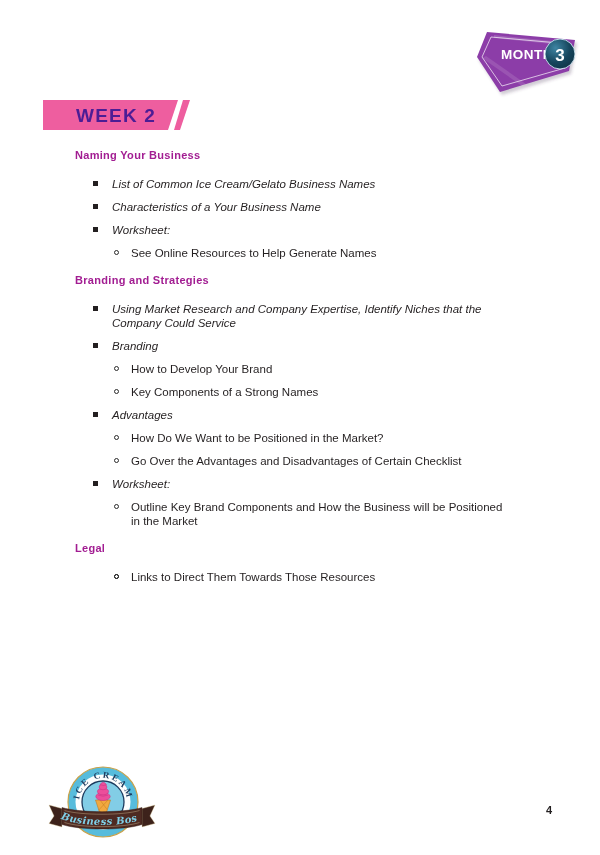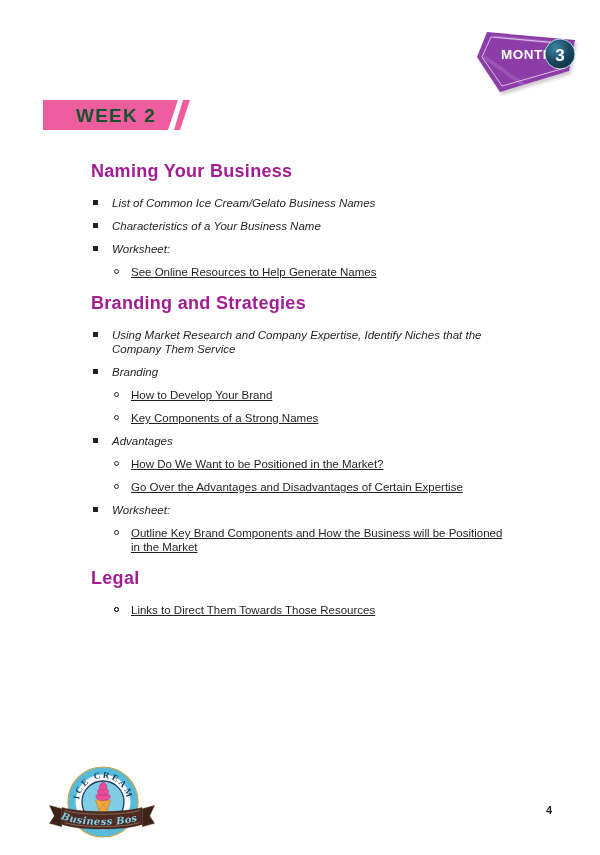--- a/index.html
+++ b/index.html
@@ -6,33 +6,33 @@
   .page{
     position:relative;width:600px;height:855px;background:#ffffff;
     font-family:"Liberation Sans",sans-serif;color:#231F20;overflow:hidden;
     margin:0 auto;
   }
   
   .week-banner{position:absolute;left:43px;top:100px;width:152px;height:30px;}
   .week-banner svg{position:absolute;left:0;top:0;}
   .week-label{
     position:absolute;left:33px;top:0;height:30px;line-height:31px;
-    color:#14532d;font-weight:bold;font-size:19px;letter-spacing:1.2px;white-space:nowrap;
+    color:#4c1d95;font-weight:bold;font-size:19px;letter-spacing:1.2px;white-space:nowrap;
   }
   
   #content{position:absolute;left:75px;top:147px;width:436px;}
   .section-title{
-    margin:16px;font-size:18px;line-height:17px;font-weight:bold;
+    margin:0;font-size:11px;line-height:17px;font-weight:bold;
     color:#A21D92;letter-spacing:.3px;
   }
   .section + .section{margin-top:12px;}
   .items{list-style:none;margin:13px 0 0 0;padding:0;}
   .li{position:relative;font-size:11.5px;line-height:14px;margin-bottom:9px;}
   .lvl1{padding-left:37px;font-style:italic;}
-  .lvl2{padding-left:56px;text-decoration:underline;}
+  .lvl2{padding-left:56px;}
   .marker{position:absolute;top:4px;}
   .lvl1 > .marker{left:18px;width:5px;height:5px;background:#231F20;}
   .lvl2 > .marker{
     left:39px;width:5.4px;height:5.4px;box-sizing:border-box;
     border:1.3px solid #2b2b2b;border-radius:50%;background:transparent;
   }
   
   .month-badge{position:absolute;left:460px;top:25px;}
   .logo{position:absolute;left:46px;top:760px;}
   .page-number{position:absolute;left:546px;top:804px;font-size:11px;font-weight:bold;color:#231F20;}
@@ -81,33 +81,33 @@
 
   <li class="li lvl1"><span class="marker"></span><span class="txt">Worksheet:</span></li>
 
   <li class="li lvl2"><span class="marker"></span><span class="txt">See Online Resources to Help Generate Names</span></li>
 </ul>
   </section>
 
   <section class="section">
     <h2 class="section-title">Branding and Strategies</h2>
     <ul class="items">
-  <li class="li lvl1"><span class="marker"></span><span class="txt">Using Market Research and Company Expertise, Identify Niches that the Company Them Service</span></li>
+  <li class="li lvl1"><span class="marker"></span><span class="txt">Using Market Research and Company Expertise, Identify Niches that the Company Could Service</span></li>
 
   <li class="li lvl1"><span class="marker"></span><span class="txt">Branding</span></li>
 
   <li class="li lvl2"><span class="marker"></span><span class="txt">How to Develop Your Brand</span></li>
 
   <li class="li lvl2"><span class="marker"></span><span class="txt">Key Components of a Strong Names</span></li>
 
   <li class="li lvl1"><span class="marker"></span><span class="txt">Advantages</span></li>
 
   <li class="li lvl2"><span class="marker"></span><span class="txt">How Do We Want to be Positioned in the Market?</span></li>
 
-  <li class="li lvl2"><span class="marker"></span><span class="txt">Go Over the Advantages and Disadvantages of Certain Expertise</span></li>
+  <li class="li lvl2"><span class="marker"></span><span class="txt">Go Over the Advantages and Disadvantages of Certain Checklist</span></li>
 
   <li class="li lvl1"><span class="marker"></span><span class="txt">Worksheet:</span></li>
 
   <li class="li lvl2"><span class="marker"></span><span class="txt">Outline Key Brand Components and How the Business will be Positioned in the Market</span></li>
 </ul>
   </section>
 
   <section class="section">
     <h2 class="section-title">Legal</h2>
     <ul class="items">

